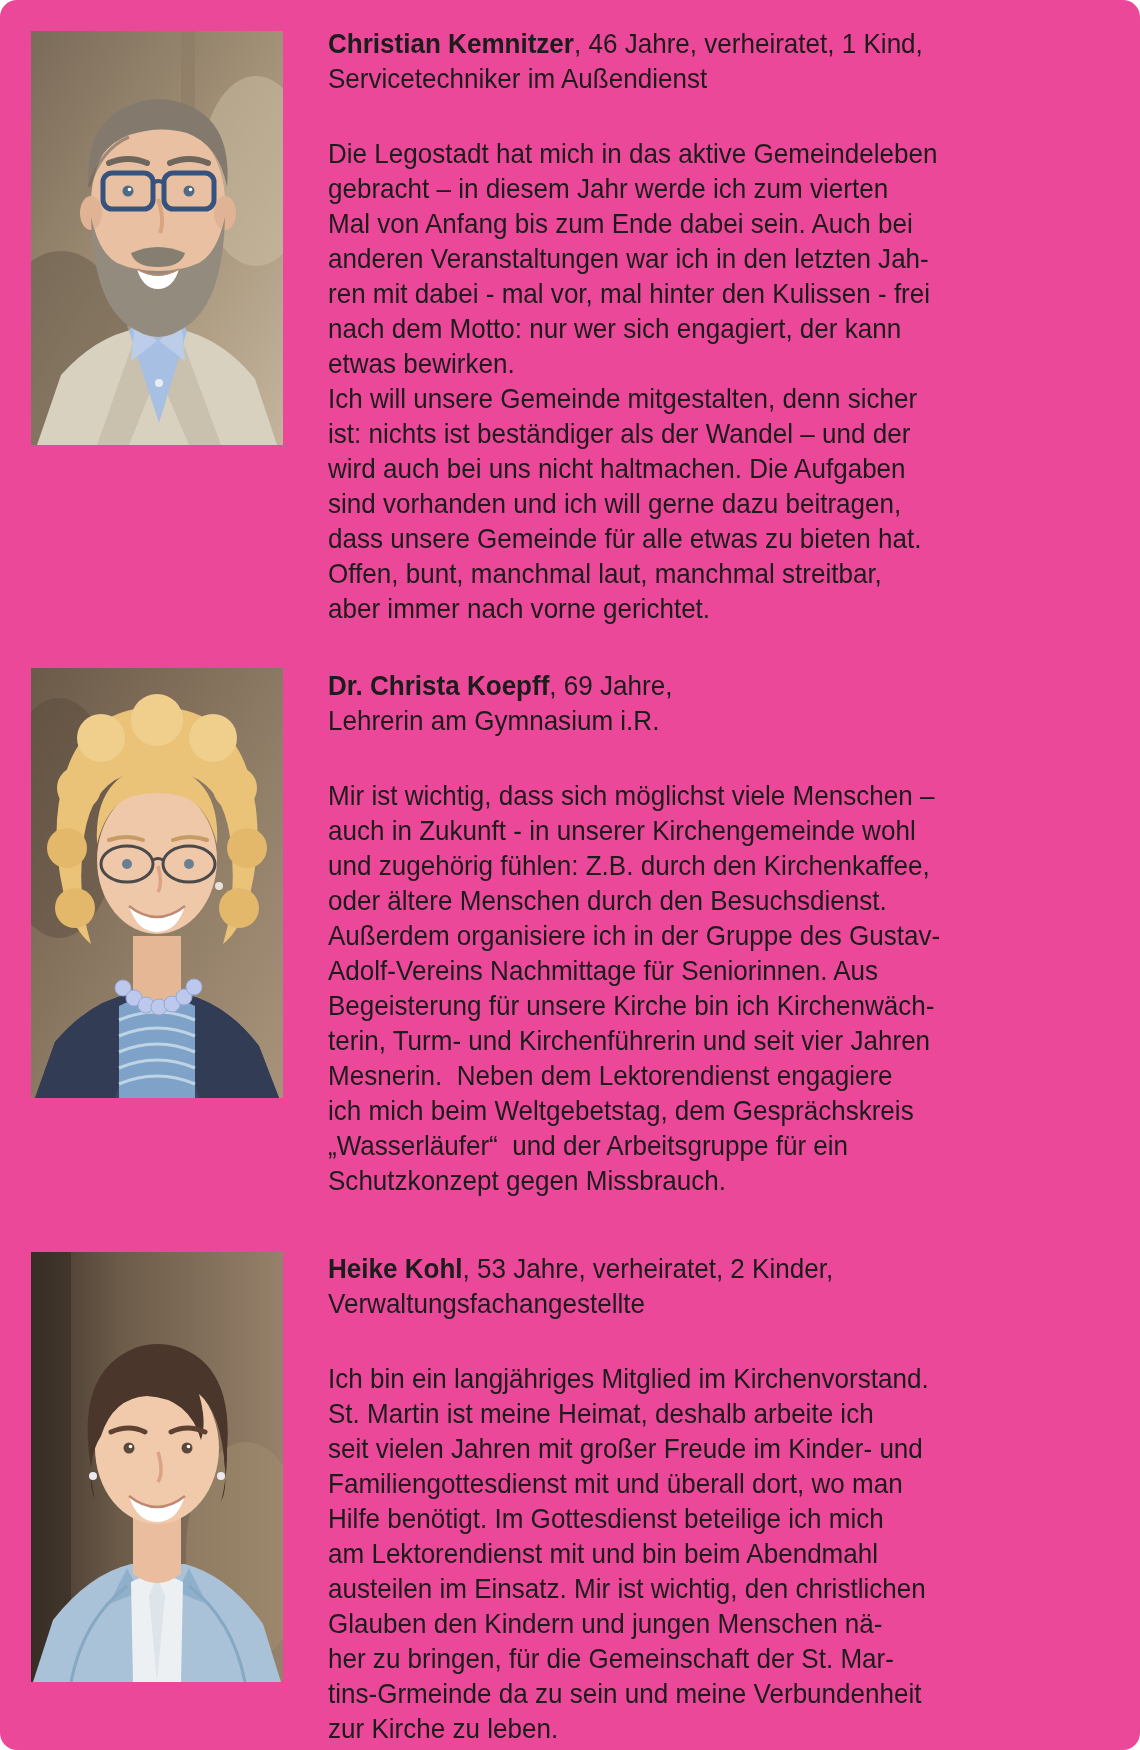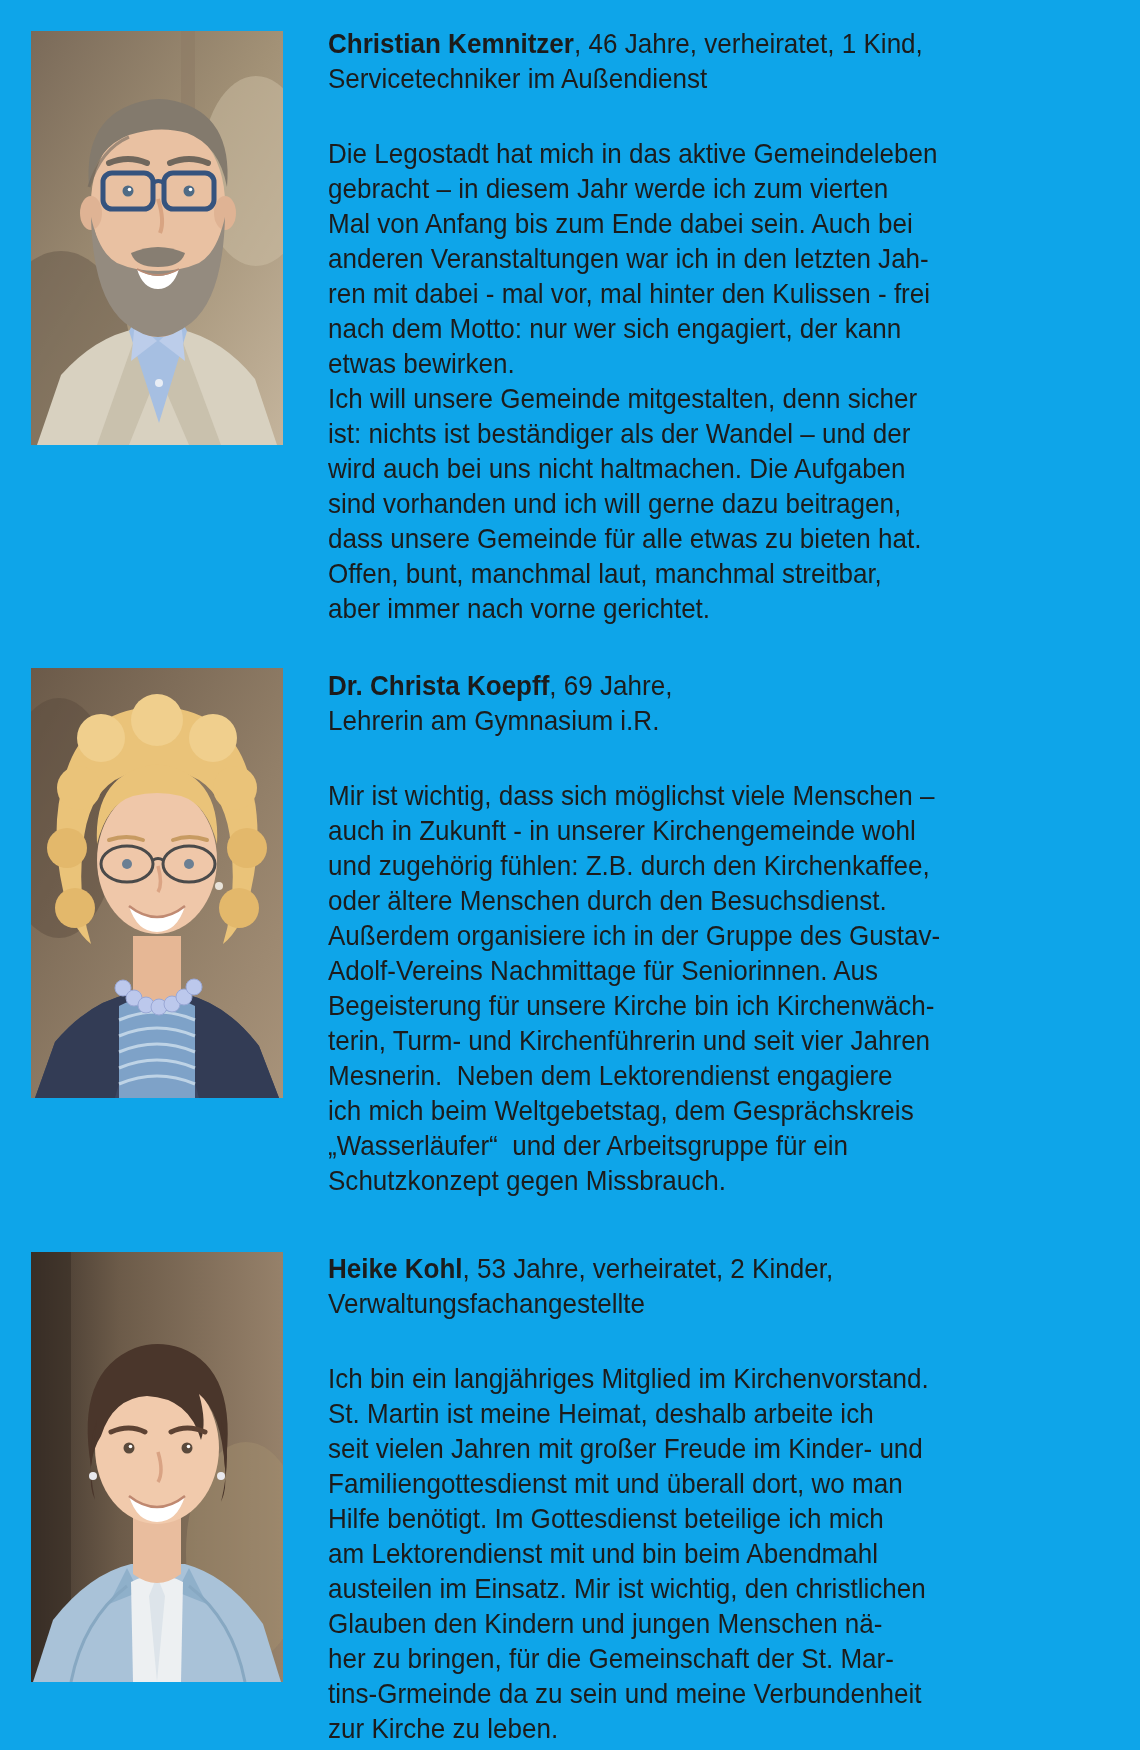--- a/index.html
+++ b/index.html
@@ -1,22 +1,23 @@
 <!DOCTYPE html>
 <html><head>
 <meta charset="utf-8">
 <style>
   html, body { margin: 0; padding: 0; }
   body { background: #ffffff; font-family: "Liberation Sans", sans-serif; }
   .page {
     position: relative;
     width: 1140px;
     height: 1750px;
-    background: #0ea5e9;
+    background: #ec4899;
     overflow: hidden;
+    border-radius: 17px;
   }
   .photo {
     position: absolute;
     left: 31px;
     overflow: hidden;
   }
   .photo svg { display: block; }
   .photo-1 { top: 31px;  width: 252px; height: 414px; }
   .photo-2 { top: 668px; width: 252px; height: 430px; }
   .photo-3 { top: 1252px; width: 252px; height: 430px; }

